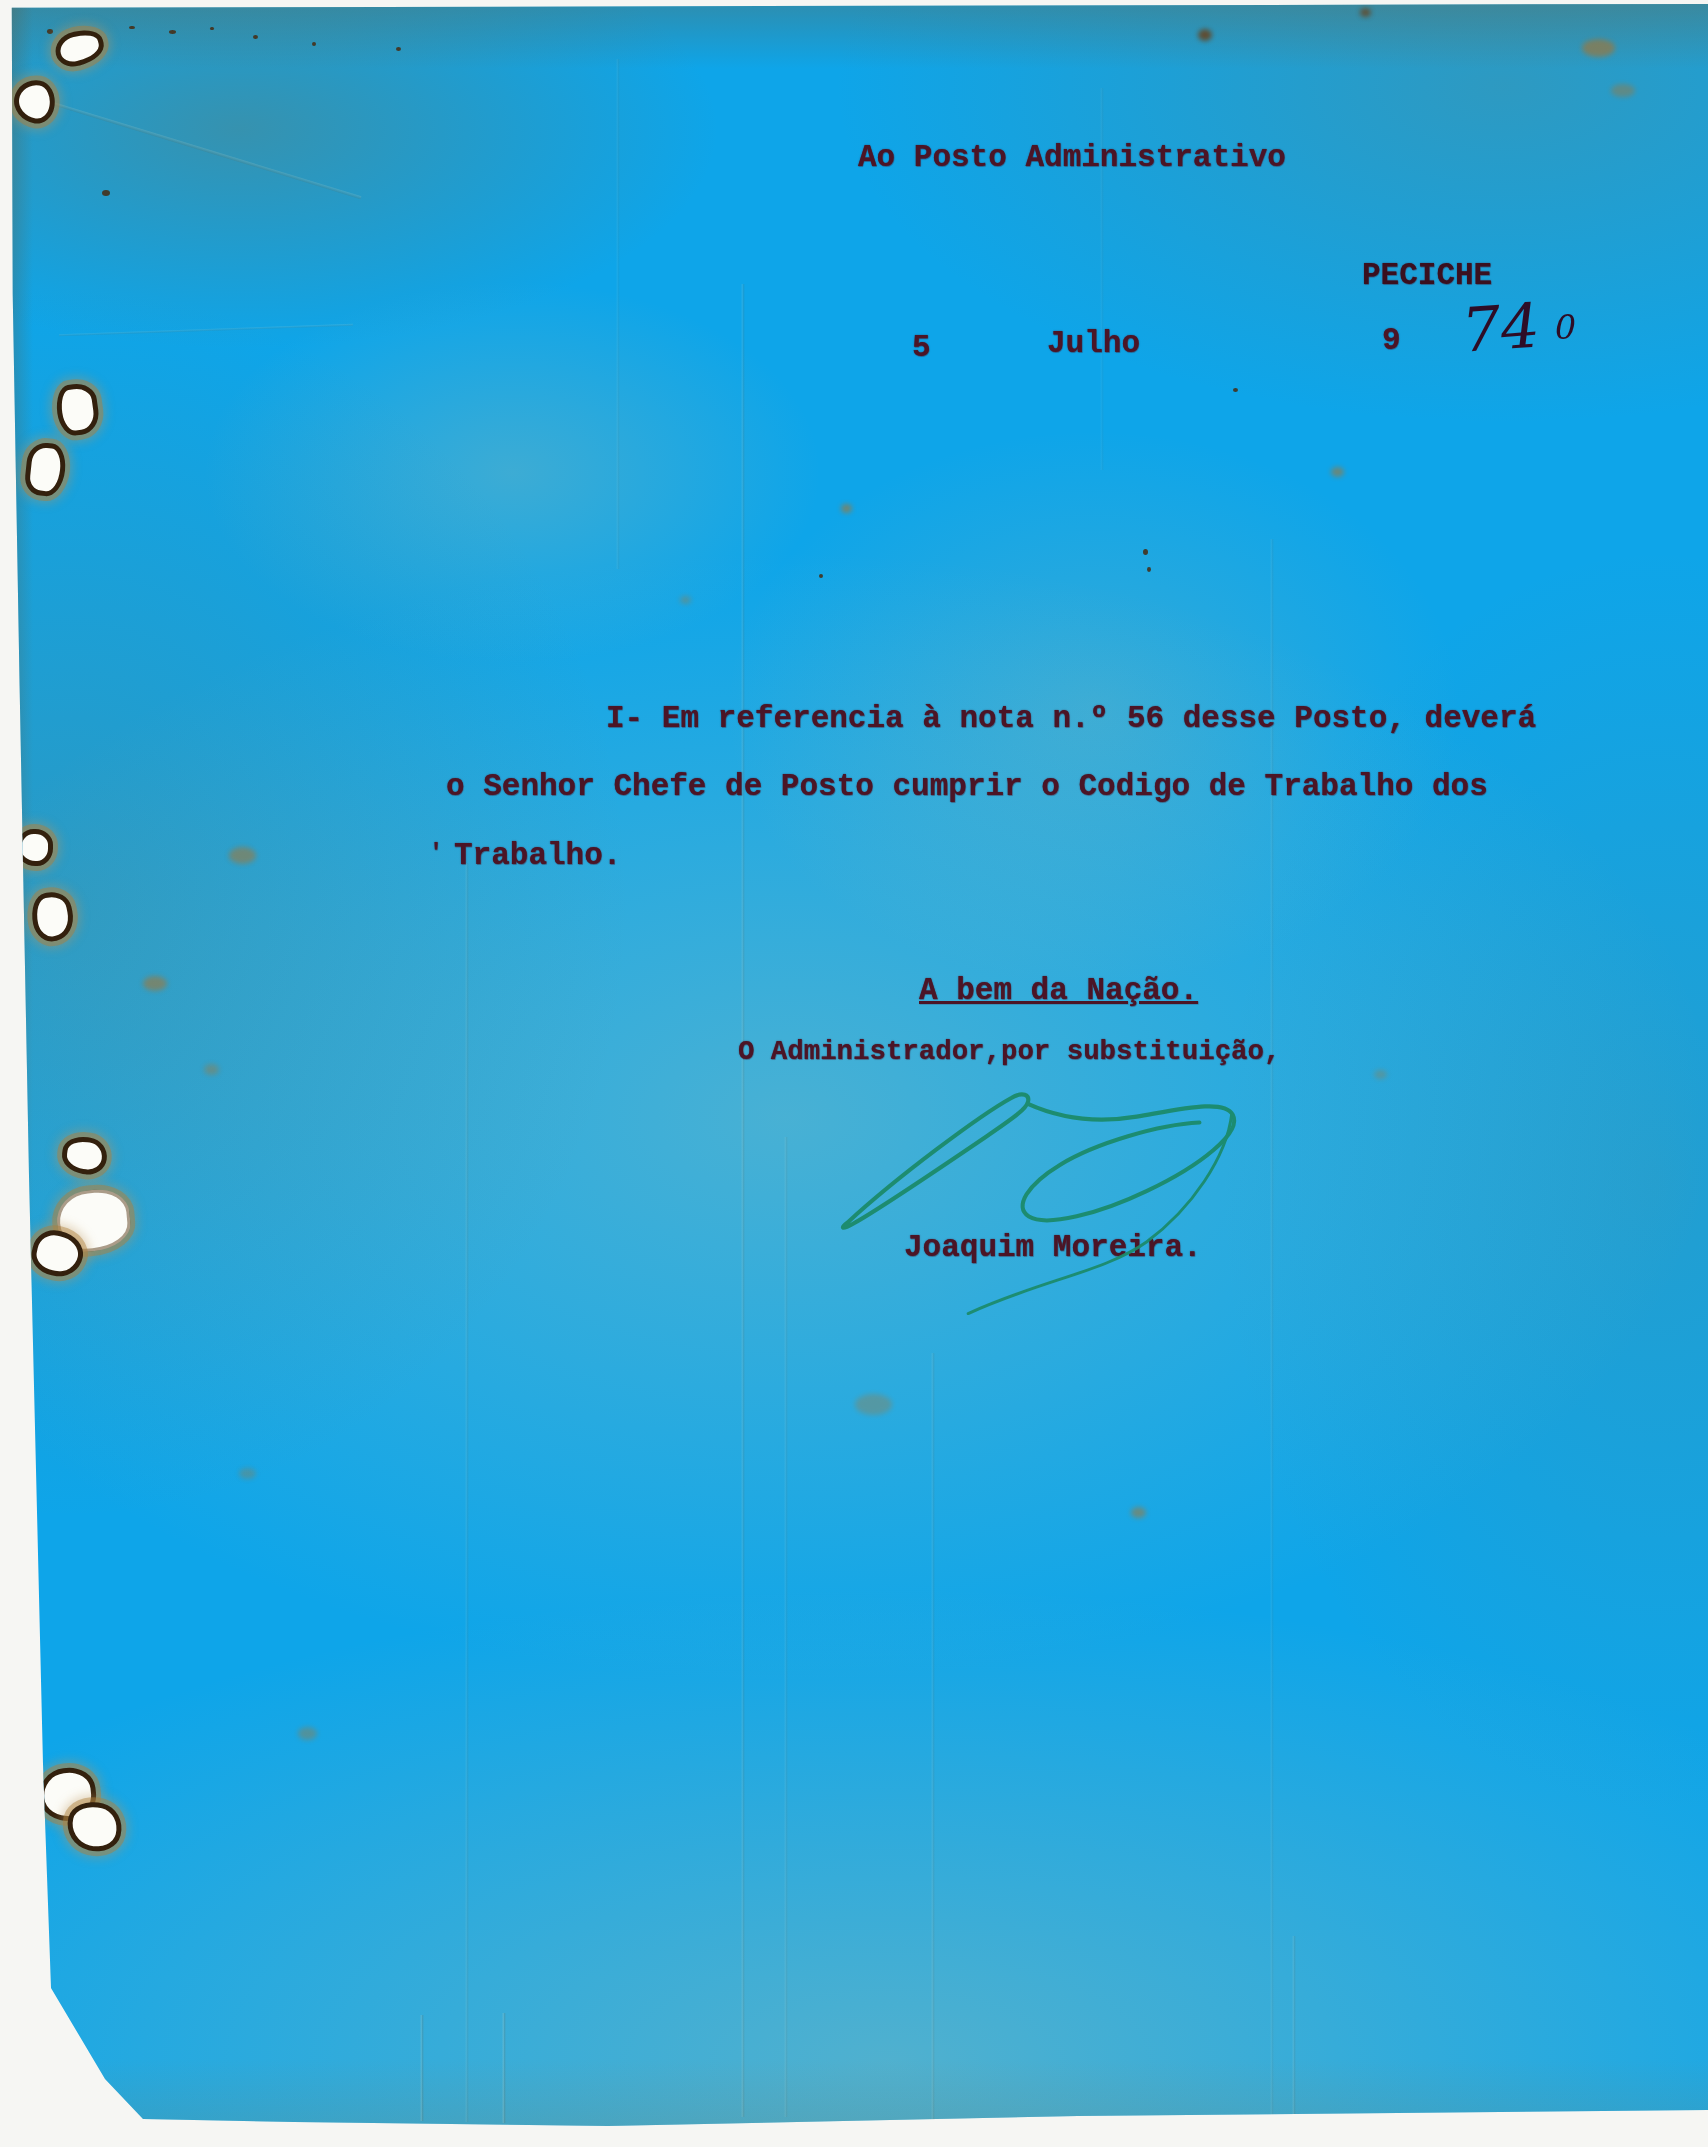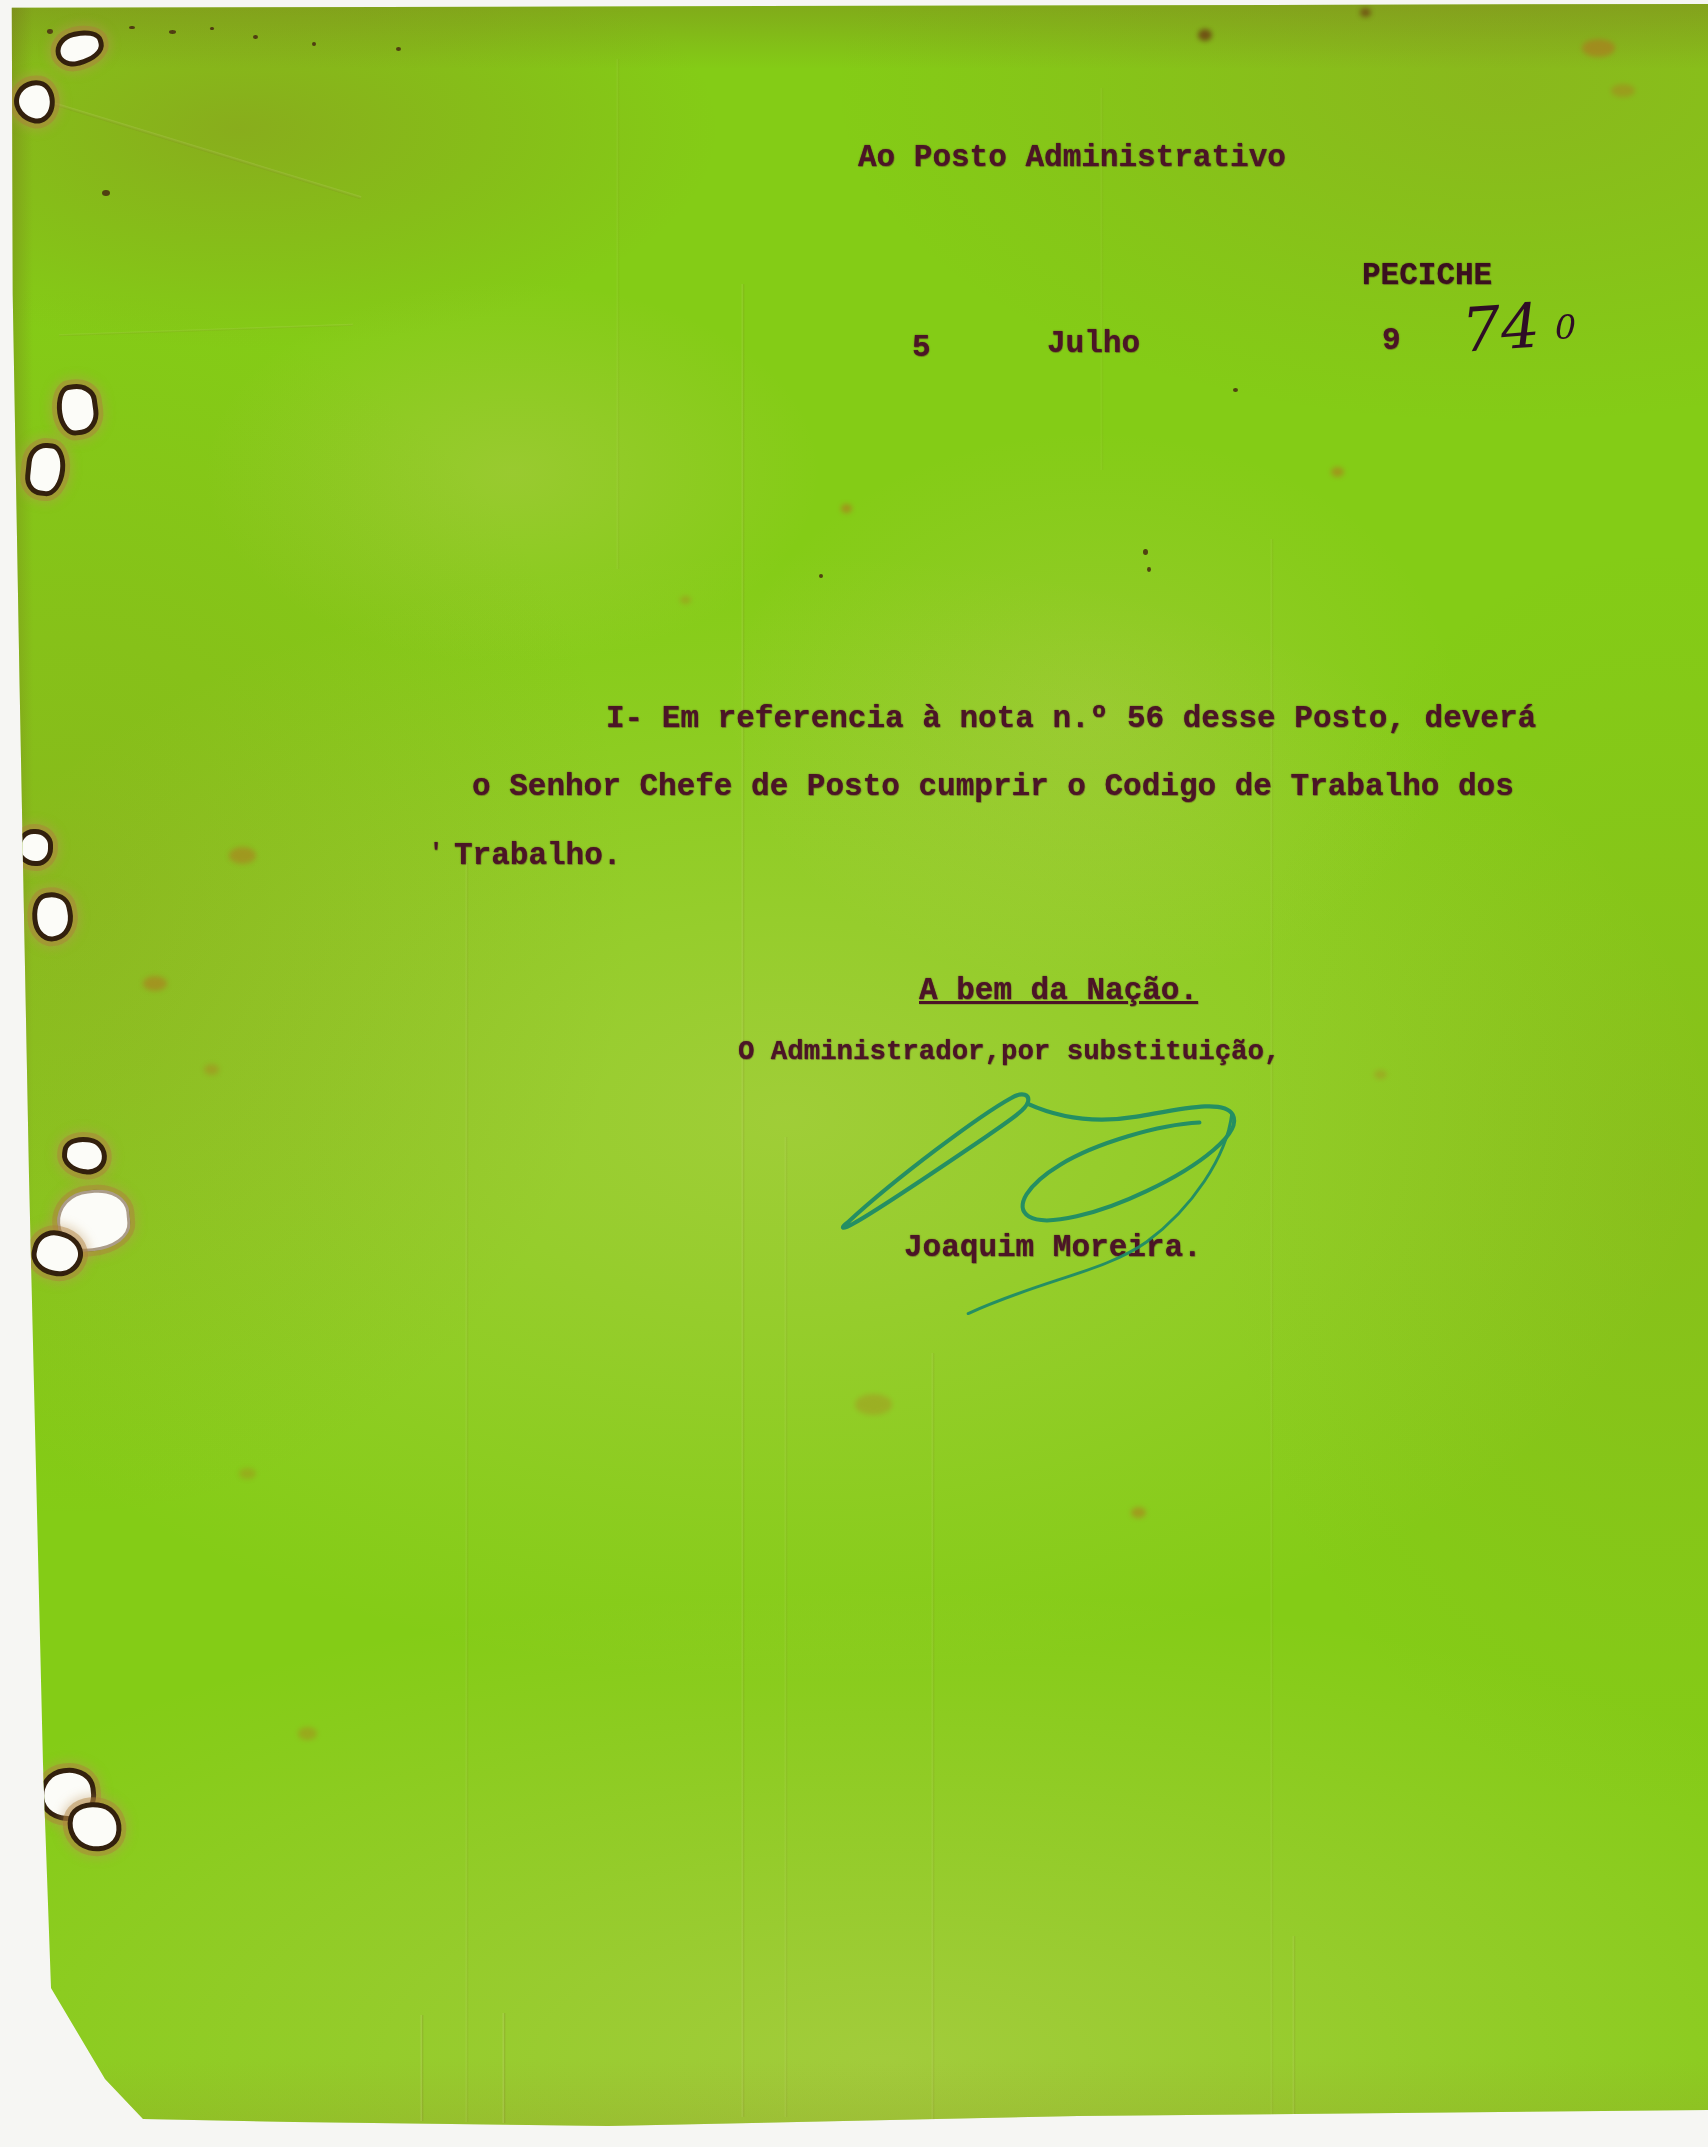--- a/index.html
+++ b/index.html
@@ -6,21 +6,21 @@
   #page{
     position:relative;
     width:1708px;height:2148px;
     background:#f6f6f3;
     overflow:hidden;
     font-family:"Liberation Mono", monospace;
   }
   
   #paper{
     position:absolute;inset:0;
-    background:#84cc16;
+    background:#0ea5e9;
     clip-path:polygon(
       11.8px 7.8px, 1708px 3.9px, 1708px 2110px, 1078px 2116px, 608px 2126px,
       294px 2122px, 143px 2119px, 105px 2079px, 51px 1988px,
       43px 1764px, 29px 1176px, 19.6px 686px, 12.7px 294px
     );
   }
   
   #paper::before{
     content:"";position:absolute;inset:0;
     background:
@@ -140,21 +140,21 @@
       <span class="typed" style="left:912px;top:331px;">5</span>
       <span class="typed" style="left:1047px;top:327px;">Julho</span>
       <span class="typed" style="left:1382px;top:324px;">9</span>
       <span class="hand" style="left:1462px;top:292px;font-size:61px;transform:rotate(-4deg);">74</span>
       <span class="hand" style="left:1555px;top:308px;font-size:33px;">0</span>
     </div>
 
     <div>
       <span class="typed" style="left:429px;top:841px;font-size:23.5px;">'</span>
       <div class="typed" style="left:606px;top:702px;">I- Em referencia à nota n.º 56 desse Posto, deverá</div>
-      <div class="typed" style="left:446px;top:770px;margin-left:26px;">o Senhor Chefe de Posto cumprir o Codigo de Trabalho dos</div>
+      <div class="typed" style="left:446px;top:770px;">o Senhor Chefe de Posto cumprir o Codigo de Trabalho dos</div>
       <div class="typed" style="left:454px;top:839px;">Trabalho.</div>
     </div>
 
     <div class="typed" style="left:919px;top:974px;text-decoration:underline;">A bem da Nação.</div>
 
     <div class="typed" style="left:738px;top:1037px;font-size:27.4px;">O Administrador,por substituição,</div>
 
     <div class="typed" style="left:904px;top:1231px;">Joaquim Moreira.</div>
 
     <svg class="sig-svg" width="1708" height="2148" viewBox="0 0 1743 2191">

